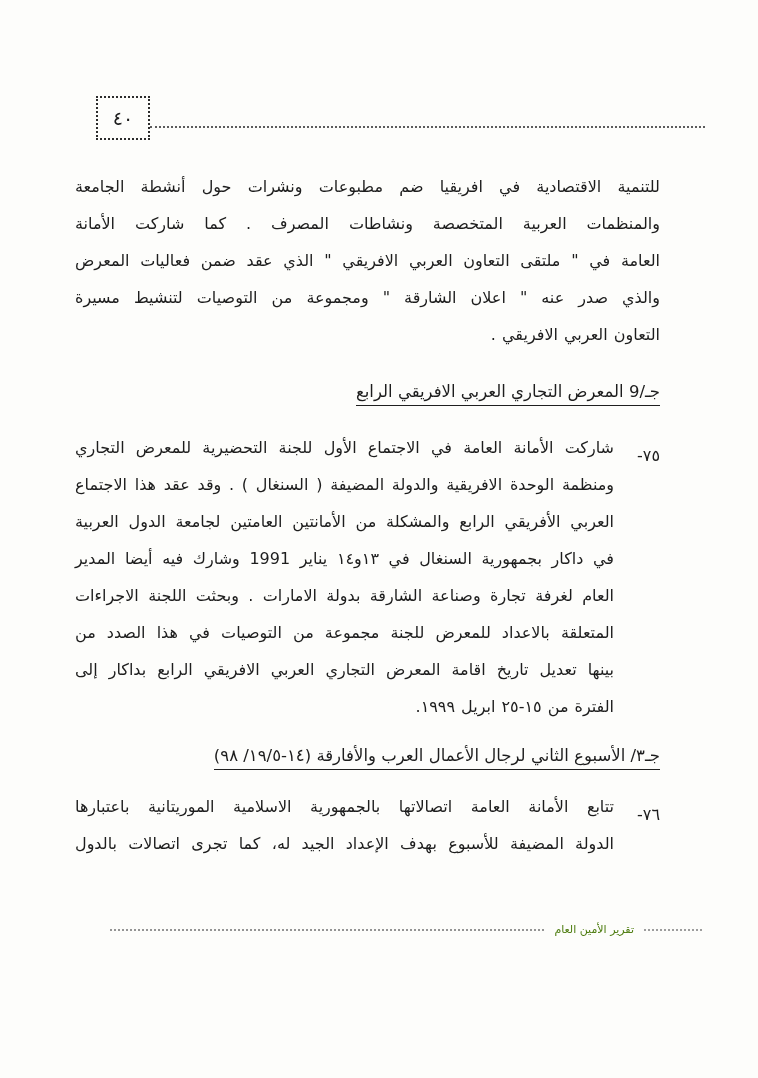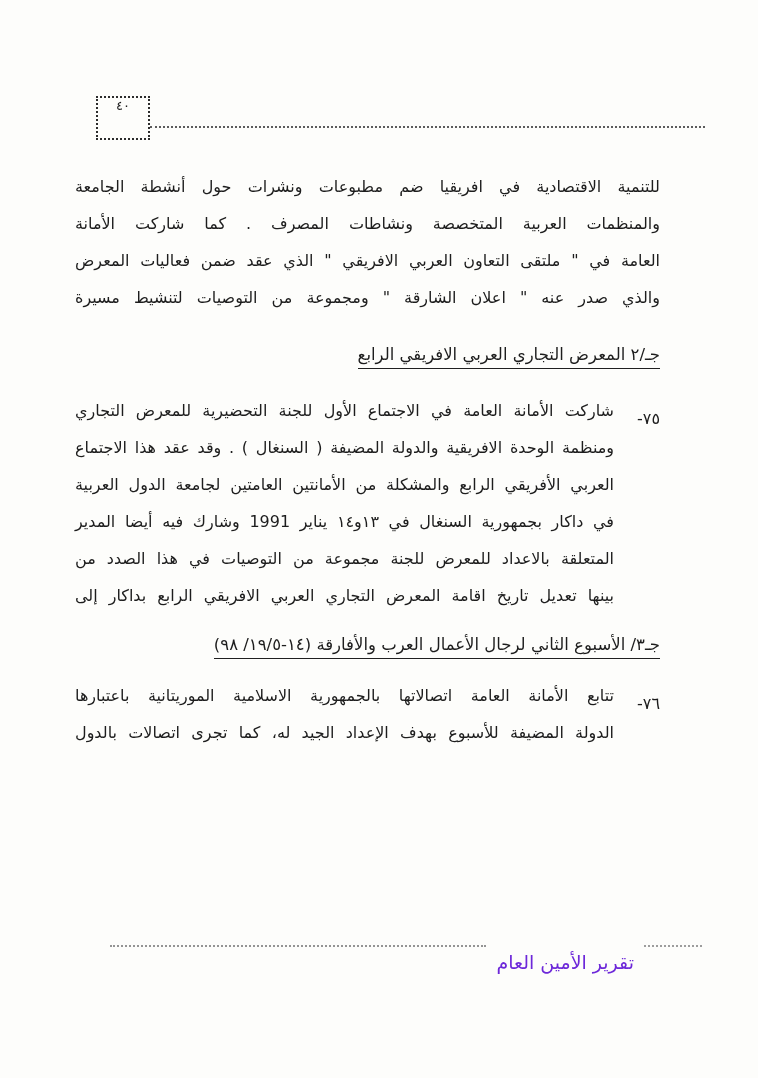--- a/index.html
+++ b/index.html
@@ -7,22 +7,22 @@
   .page {
     width:758px; height:1078px; background:#fdfdfb; position:relative;
     overflow:hidden; font-family:"DejaVu Sans", sans-serif; color:#1d1d1d;
     box-shadow:0 0 6px rgba(0,0,0,.4);
   }
 
   
   .pagenum-row { position:absolute; top:96px; left:96px; right:53px; display:flex; align-items:flex-start; }
   .pagenum-box {
     width:50px; height:40px; border:2px dotted #2c2c2c;
-    display:flex; justify-content:center;
-    font-size:13px; letter-spacing:3px; flex:0 0 auto;
+    display:flex; align-items:center; justify-content:center;
+    font-size:19px; letter-spacing:3px; flex:0 0 auto;
   }
   .pagenum-rule { flex:1 1 auto; height:0; border-bottom:2px dotted #5c5c5c; margin-top:30px; }
 
   
   .content { position:absolute; top:168px; right:98px; left:75px; direction:rtl; }
   .line {
     font-size:16px; line-height:37px;
     text-align:justify; text-align-last:justify;
     word-spacing:1px;
   }
@@ -36,21 +36,21 @@
   .numbered .num {
     position:absolute; right:0; top:8px;
     font-size:16px; line-height:37px;
   }
 
   
   .footer { position:absolute; top:921px; left:110px; right:56px; display:flex; align-items:center; direction:rtl; }
   .f-rule { height:0; border-bottom:2px dotted #9d9d9d; }
   .f-rule-start { flex:0 0 58px; }
   .f-rule-end { flex:1 1 auto; border-bottom-color:#949494; }
-  .f-text { color:#6d28d9; font-size:19px; line-height:18px; padding:0 10px; white-space:nowrap;margin-top:32px; }
+  .f-text { color:#4d7c0f; font-size:11px; line-height:18px; padding:0 10px; white-space:nowrap; }
 </style>
 </head>
 <body>
 
 <div class="stage">
   <div class="page">
 
     <div class="pagenum-row">
       <div class="pagenum-box">
         <span>٤٠</span>
@@ -58,34 +58,37 @@
       <div class="pagenum-rule"></div>
     </div>
 
     <div class="content">
 
       <div class="para">
         <div class="line">للتنمية الاقتصادية في افريقيا ضم مطبوعات ونشرات حول أنشطة الجامعة</div>
         <div class="line">والمنظمات العربية المتخصصة ونشاطات المصرف . كما شاركت الأمانة</div>
         <div class="line">العامة في " ملتقى التعاون العربي الافريقي " الذي عقد ضمن فعاليات المعرض</div>
         <div class="line">والذي صدر عنه " اعلان الشارقة " ومجموعة من التوصيات لتنشيط مسيرة</div>
+        <div class="line last">التعاون العربي الافريقي .</div>
       </div>
 
       <div class="heading h1">
-        <span class="underline">جـ/٢ المعرض التجاري العربي الافريقي الرابع</span>
+        <span class="underline">جـ/9 المعرض التجاري العربي الافريقي الرابع</span>
       </div>
 
       <div class="numbered">
         <span class="num">٧٥-</span>
         <div class="line">شاركت الأمانة العامة في الاجتماع الأول للجنة التحضيرية للمعرض التجاري</div>
         <div class="line">ومنظمة الوحدة الافريقية والدولة المضيفة ( السنغال ) . وقد عقد هذا الاجتماع</div>
         <div class="line">العربي الأفريقي الرابع والمشكلة من الأمانتين العامتين لجامعة الدول العربية</div>
         <div class="line">في داكار بجمهورية السنغال في ١٣و١٤ يناير 1991 وشارك فيه أيضا المدير</div>
+        <div class="line">العام لغرفة تجارة وصناعة الشارقة بدولة الامارات . وبحثت اللجنة الاجراءات</div>
         <div class="line">المتعلقة بالاعداد للمعرض للجنة مجموعة من التوصيات في هذا الصدد من</div>
         <div class="line">بينها تعديل تاريخ اقامة المعرض التجاري العربي الافريقي الرابع بداكار إلى</div>
+        <div class="line last">الفترة من ١٥-٢٥ ابريل ١٩٩٩.</div>
       </div>
 
       <div class="heading h2">
         <span class="underline">جـ٣/ الأسبوع الثاني لرجال الأعمال العرب والأفارقة (١٤-١٩/٥/ ٩٨)</span>
       </div>
 
       <div class="numbered">
         <span class="num">٧٦-</span>
         <div class="line">تتابع الأمانة العامة اتصالاتها بالجمهورية الاسلامية الموريتانية باعتبارها</div>
         <div class="line">الدولة المضيفة للأسبوع بهدف الإعداد الجيد له، كما تجرى اتصالات بالدول</div>

